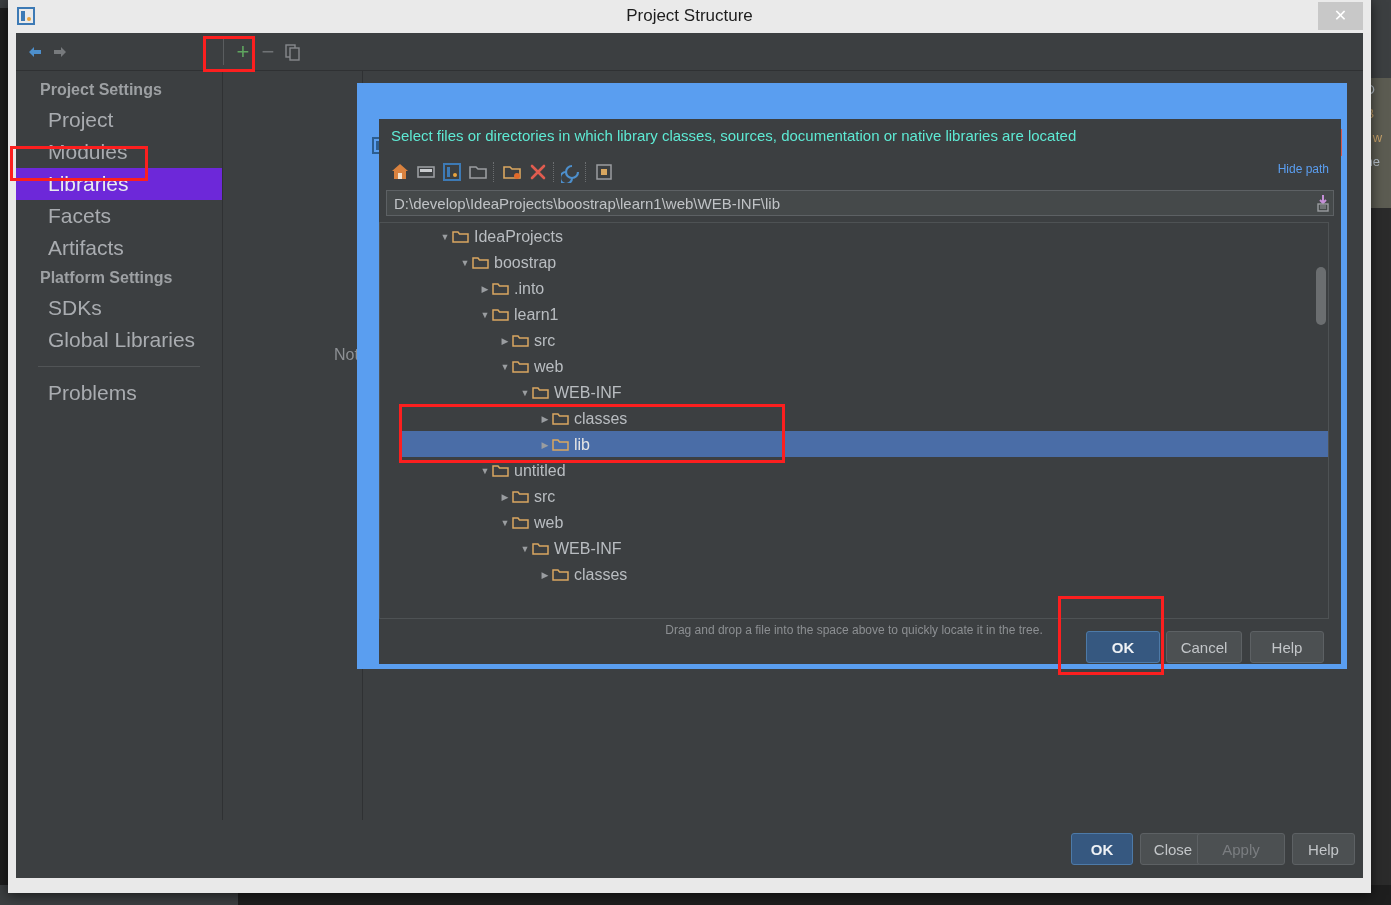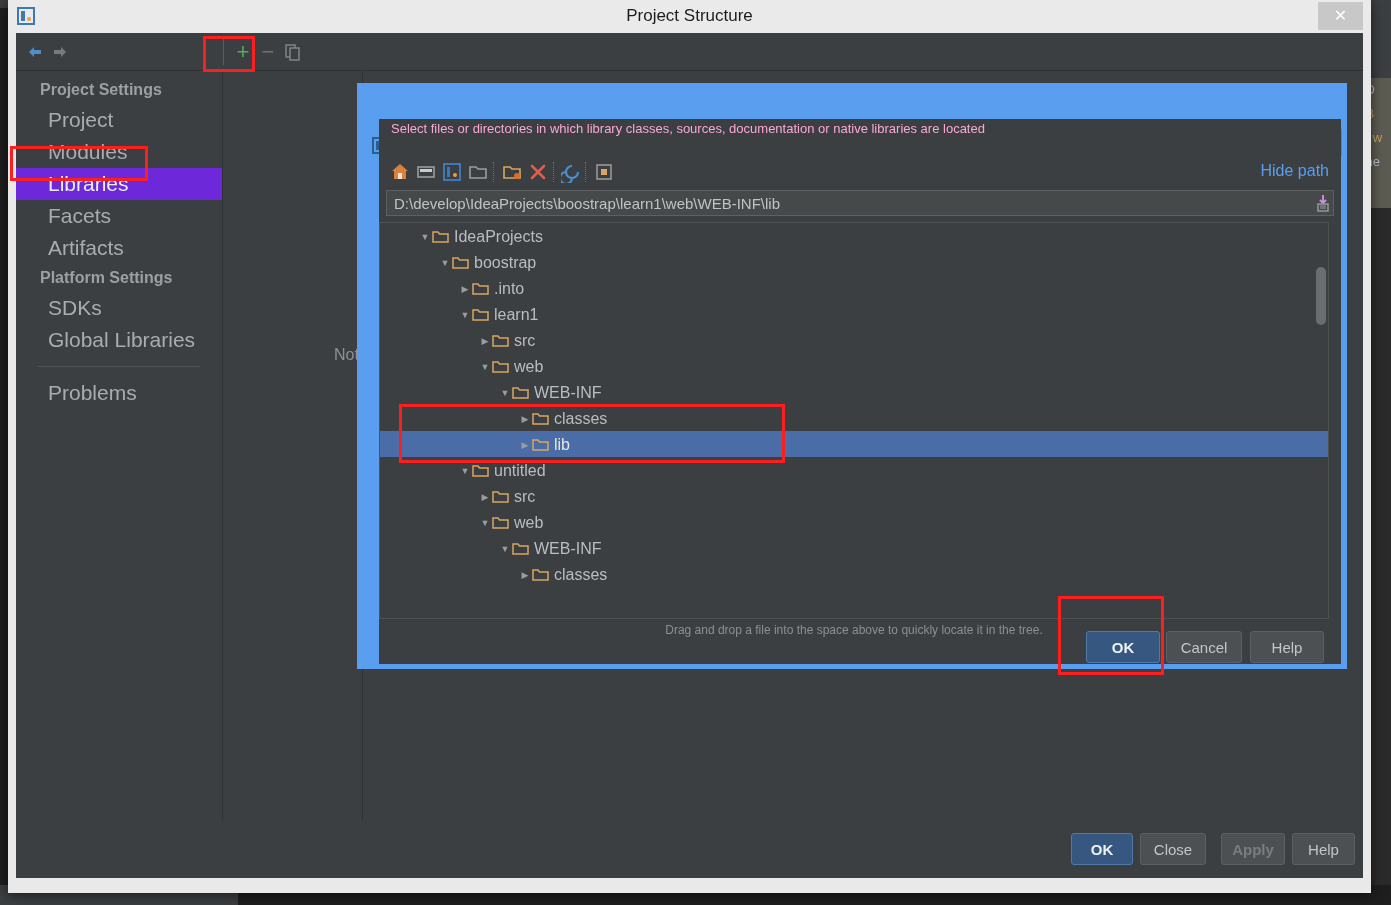--- a/index.html
+++ b/index.html
@@ -175,21 +175,21 @@
     font-size: 15px;
     cursor: pointer;
     font-family: "Liberation Sans", sans-serif;
   }
   .ps-btn.primary {
     background: #365880; border-color: #4d7aa8; color: #eef1f4; font-weight: bold;
   }
   .ps-btn.disabled { color: #7a7d80; }
   #ps-ok     { right: 230px; width: 62px; }
   #ps-close2 { right: 157px; width: 66px; }
-  #ps-apply  { right: 78px; width: 64px; font-weight: bold; }
+  #ps-apply  { right: 78px; width: 88px; }
   #ps-help   { right: 8px;  width: 63px; }
 
   
   #slf {
     position: absolute; left: 357px; top: 83px;
     width: 990px; height: 586px;
     background: #5a9ef0;
     padding: 5px;
   }
   #slf-titlebar {
@@ -205,36 +205,36 @@
     width: 41px; height: 27px;
     background: #d8584f; border: none; color: #ffffff;
     font-size: 15px; cursor: pointer;
   }
   #slf-body {
     position: absolute; left: 22px; top: 36px;
     width: 962px; height: 545px;
     background: #3c3f41;
   }
   #slf-desc {
-    position: absolute; left: 12px; top: 2px;
-    font-size: 13px; color: #f9a8d4; white-space: nowrap;
+    position: absolute; left: 12px; top: 8px;
+    font-size: 15px; color: #5eead4; white-space: nowrap;
   }
   #slf-toolbar {
     position: absolute; left: 0; top: 37px; width: 962px; height: 32px;
   }
   .slfi {
     position: absolute; top: 5px; width: 22px; height: 22px; cursor: pointer;
   }
   .slf-dotsep {
     position: absolute; top: 6px; width: 1px; height: 20px;
     border-left: 1px dotted #6b6e70;
   }
   #hide-path {
     position: absolute; right: 12px; top: 6px;
-    font-size: 16px; color: #5b9ef0; cursor: pointer;
+    font-size: 12px; color: #5b9ef0; cursor: pointer;
   }
   #slf-pathfield {
     position: absolute; left: 7px; top: 71px;
     width: 948px; height: 26px;
     background: #45494a;
     border: 1px solid #5d6164;
     display: flex; align-items: center;
   }
   #slf-pathtext {
     flex: 1;
@@ -248,20 +248,21 @@
     display:flex; align-items:center; justify-content:center;
   }
 
   
   #slf-tree {
     position: absolute; left: 0px; top: 103px;
     width: 950px; height: 397px;
     background: #3c3f41;
     border: 1px solid #4e5254;
     overflow: hidden;
+    padding-left: 20px;
   }
   .trow {
     position: relative;
     height: 26px; line-height: 26px;
     white-space: nowrap;
     cursor: pointer;
   }
   .trow.sel { background: #4a6da7; }
   .twrap { display: inline-block; }
   .tarrow {

